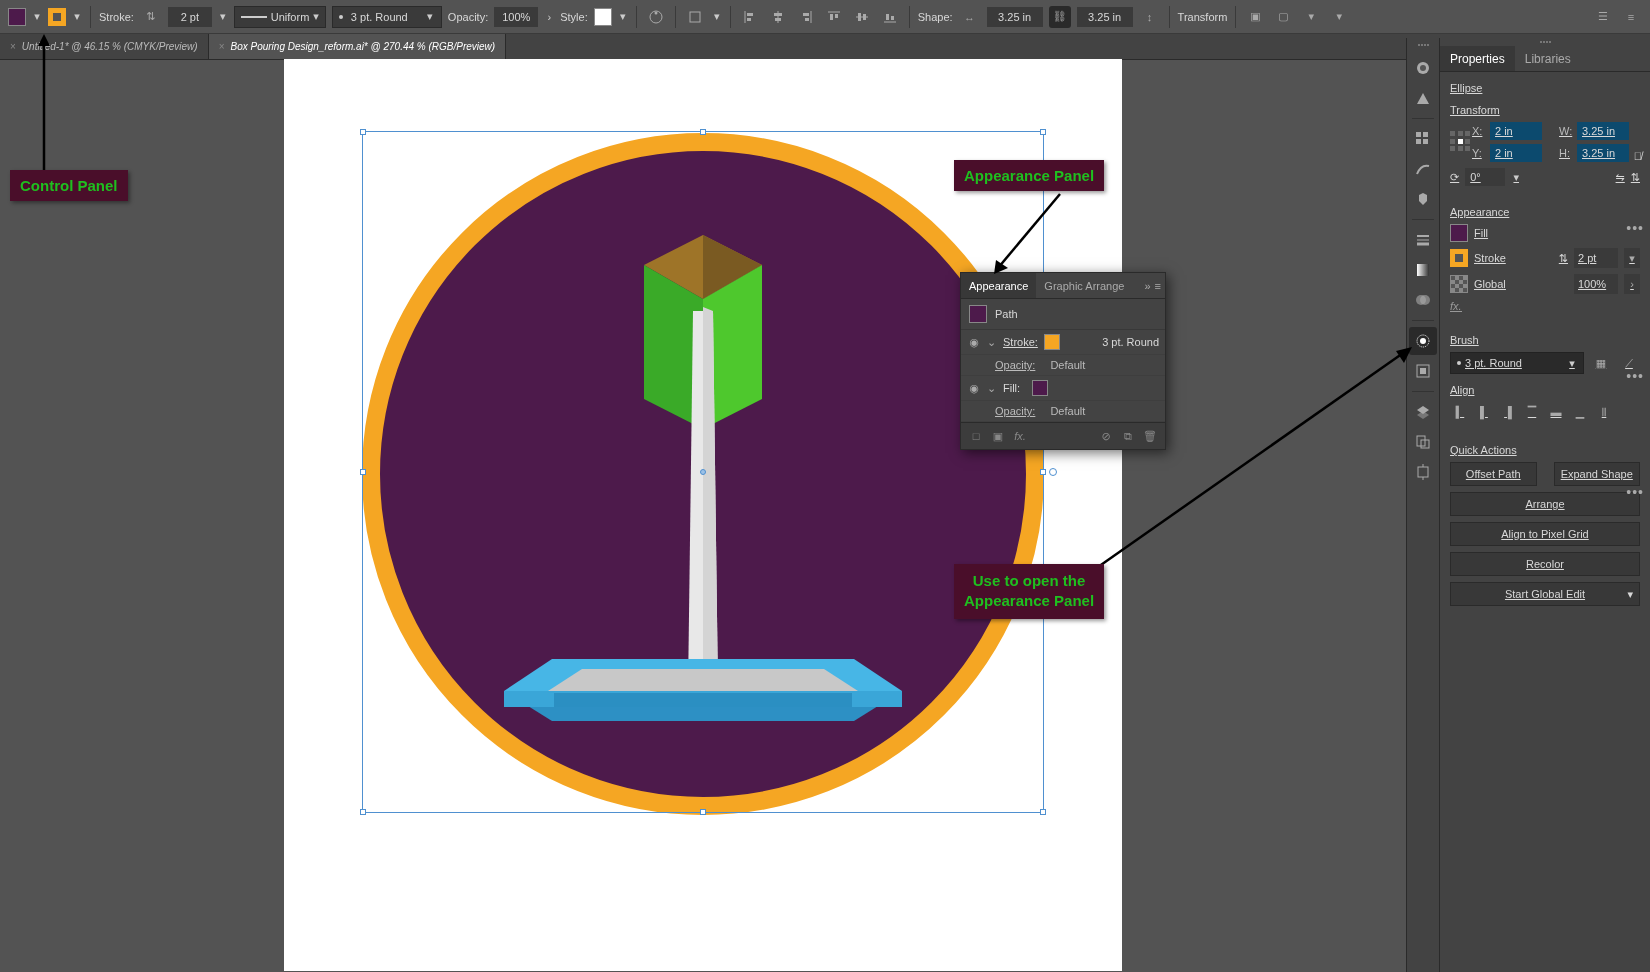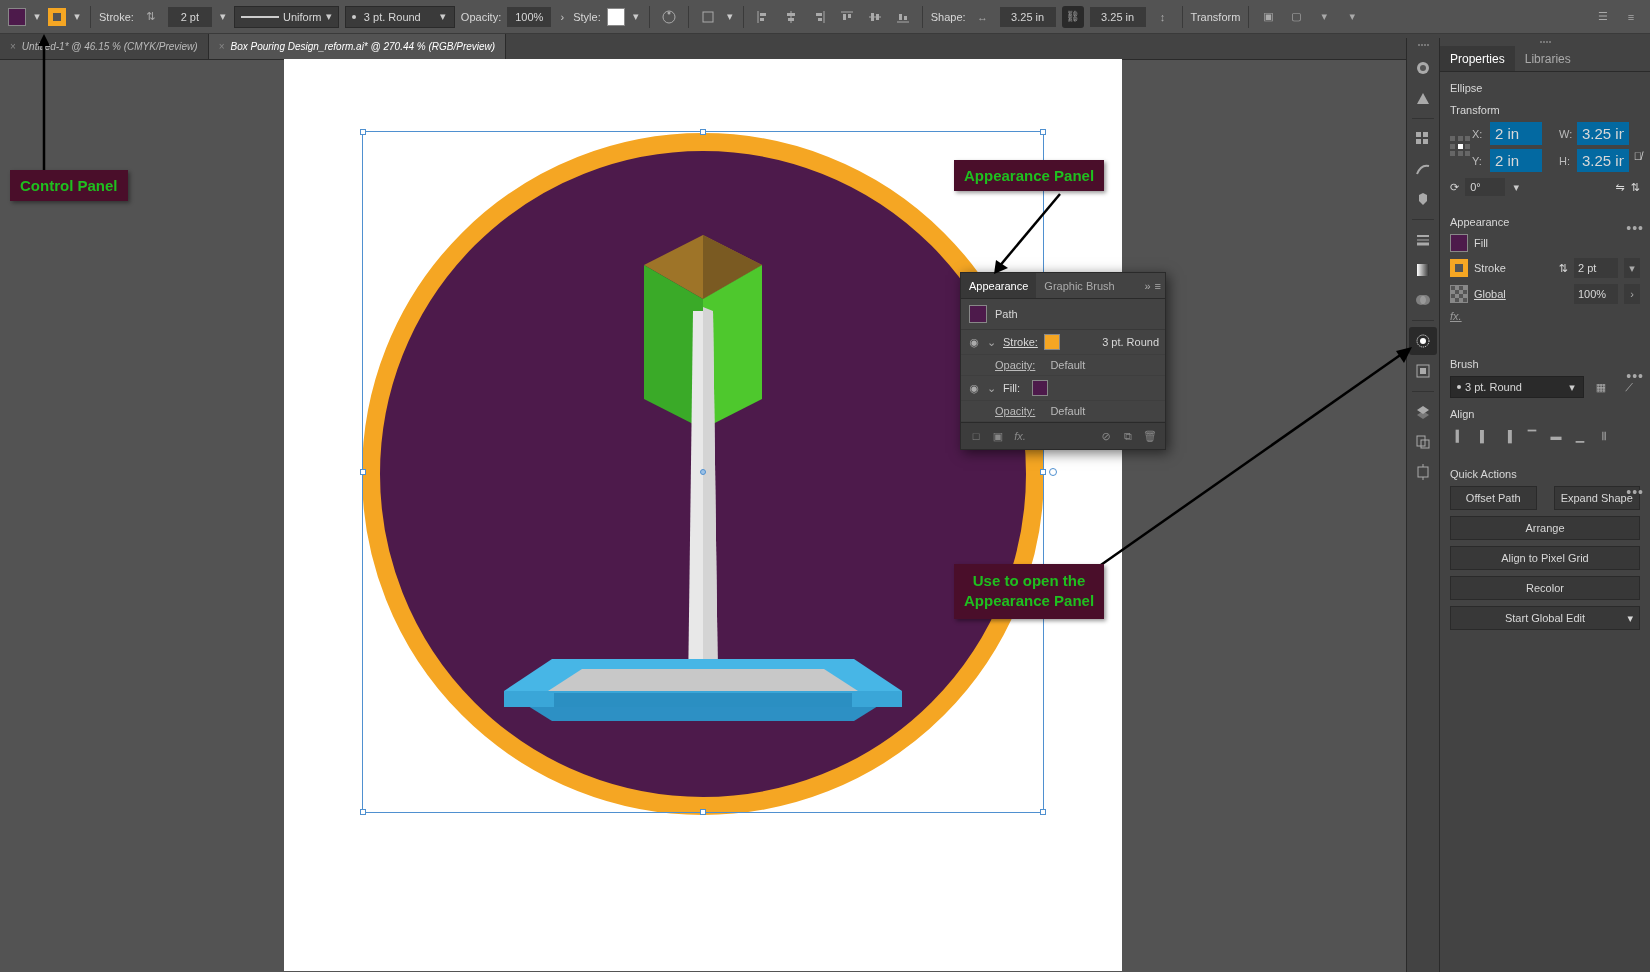--- a/index.html
+++ b/index.html
@@ -50,29 +50,29 @@
 .dock-item svg{width:18px;height:18px}
 .dock-sep{width:22px;height:1px;background:#333;margin:4px 0}
 
 
 .props { position: absolute; right: 0; top: 38px; bottom: 0; width: 211px; background: #434343; border-left: 1px solid #2a2a2a; overflow: hidden; }
 .props-handle { height: 8px; display:flex; justify-content:center; align-items:center; gap:1px;}
 .props-handle div{width:2px;height:2px;background:#777}
 .props-tabs { display: flex; height: 26px; border-bottom: 1px solid #2a2a2a; }
 .props-tab { padding: 0 10px; display: flex; align-items: center; font-size: 12px; color: #aaa; }
 .props-tab.active { background: #383838; color: #fff; }
-.props-body { padding: 8px 10px; }
+.props-body { padding: 8px 10px; text-decoration: underline; }
 .sec-head { font-size: 11px; color: #d8d8d8; margin: 10px 0 6px; }
 .sel-type { font-size: 11px; color: #d8d8d8; margin: 2px 0 10px; }
 .xf-grid { display: grid; grid-template-columns: 16px auto auto; gap: 4px 6px; align-items: center; font-size: 11px; margin-bottom: 6px;}
 .xf-grid .ref-box { grid-row: span 2; width: 22px; height: 22px; display:grid; grid-template-columns:repeat(3,1fr); grid-template-rows:repeat(3,1fr); gap:1px; }
 .xf-grid .ref-box div{background:#666;width:5px;height:5px}
 .field-pair{display:flex;align-items:center;gap:4px}
 .field-pair label{width:14px;color:#bbb}
-.field-pair input{background:#0369a1;border:none;color:#d8d8d8;padding:3px 5px;width:52px;font-size:15px;}
+.field-pair input{background:#0c4a6e;border:none;color:#d8d8d8;padding:3px 5px;width:52px;font-size:11px;}
 .angle-row { display:flex; align-items:center; gap:6px; margin-top:6px;}
 .angle-row input{background:#3a3a3a;border:none;color:#d8d8d8;padding:3px 5px;width:40px;font-size:11px;}
 .dots-menu { position:absolute; right:6px; color:#aaa; font-size:14px; letter-spacing:1px;}
 
 .app-row { display: flex; align-items: center; gap: 6px; margin-bottom: 6px; font-size: 11px;}
 .app-row .label{flex:1; color:#d8d8d8}
 .mini-in{background:#3a3a3a;border:none;color:#d8d8d8;padding:2px 4px;width:44px;font-size:11px;height:20px}
 .mini-dd{width:16px;height:20px;background:#3a3a3a;display:flex;align-items:center;justify-content:center;color:#aaa}
 .fx-row{color:#999;text-decoration:underline;font-style:italic;margin-top:4px}
 
@@ -113,21 +113,21 @@
 <div class="control-bar">
   <span class="swatch fill"></span>
   <span class="caret">▾</span>
   <span class="swatch stroke"></span>
   <span class="caret">▾</span>
   <span class="sep"></span>
   <span class="ctl-label">Stroke:</span>
   <span class="icon-btn">⇅</span>
   <input class="ctl-input" value="2 pt" style="">
   <span class="caret">▾</span>
-  <div class="ctl-dd" style="width:105px">
+  <div class="ctl-dd" style="width:92px">
     <span class="stroke-sample"></span>
     <span style="margin-left:auto">Uniform</span>
     <span class="caret">▾</span>
   </div>
   <div class="ctl-dd" style="width:110px">
     <span class="dot-cap"></span>
     <span>3 pt. Round</span>
     <span class="caret" style="margin-left:auto">▾</span>
   </div>
   <span class="ctl-label">Opacity:</span>
@@ -277,21 +277,21 @@
 <div class="anno" style="left:954px;top:564px;white-space:pre;text-align:center;line-height:1.35">Use to open the
 Appearance Panel</div>
 <svg style="position:absolute;left:1094px;top:345px;z-index:49" width="320" height="230">
     <line x1="4" y1="222" x2="312" y2="6" stroke="#000" stroke-width="2.5"></line>
     <polygon points="318,2 302,6 310,18" fill="#000"></polygon>
   </svg>
 
 <div class="float-panel">
   <div class="fp-tabs">
     <div class="fp-tab active">Appearance</div>
-    <div class="fp-tab">Graphic Brush</div>
+    <div class="fp-tab">Graphic Arrange</div>
     <div class="fp-ctrl">
       <span>»</span>
       <span>≡</span>
     </div>
   </div>
   <div class="fp-toprow">
     <span class="fp-swatch"></span>
     <span style="font-weight:normal">Path</span>
   </div>
   <div class="fp-list">
@@ -494,21 +494,21 @@
     </div>
     <div class="app-row">
       <span style="width:18px;height:18px;border:1px solid #888;background:repeating-conic-gradient(#888 0 25%,#555 0 50%) 50%/8px 8px"></span>
       <span class="label" style="text-decoration:underline">Global</span>
       <input class="mini-in" value="100%" style="">
       <span class="mini-dd">›</span>
     </div>
     <div class="fx-row">fx.</div>
     <div class="dots-menu" style="top:330px">•••</div>
 
-    <div class="sec-head" style="margin-top:36px">Brush</div>
+    <div class="sec-head" style="margin-top:22px">Brush</div>
     <div class="brush-row">
       <div class="brush-dd">
         <span class="dot-cap"></span>
         <span>3 pt. Round</span>
         <span class="caret" style="margin-left:auto">▾</span>
       </div>
       <span class="icon-btn">▦</span>
       <span class="icon-btn">⟋</span>
     </div>
 

